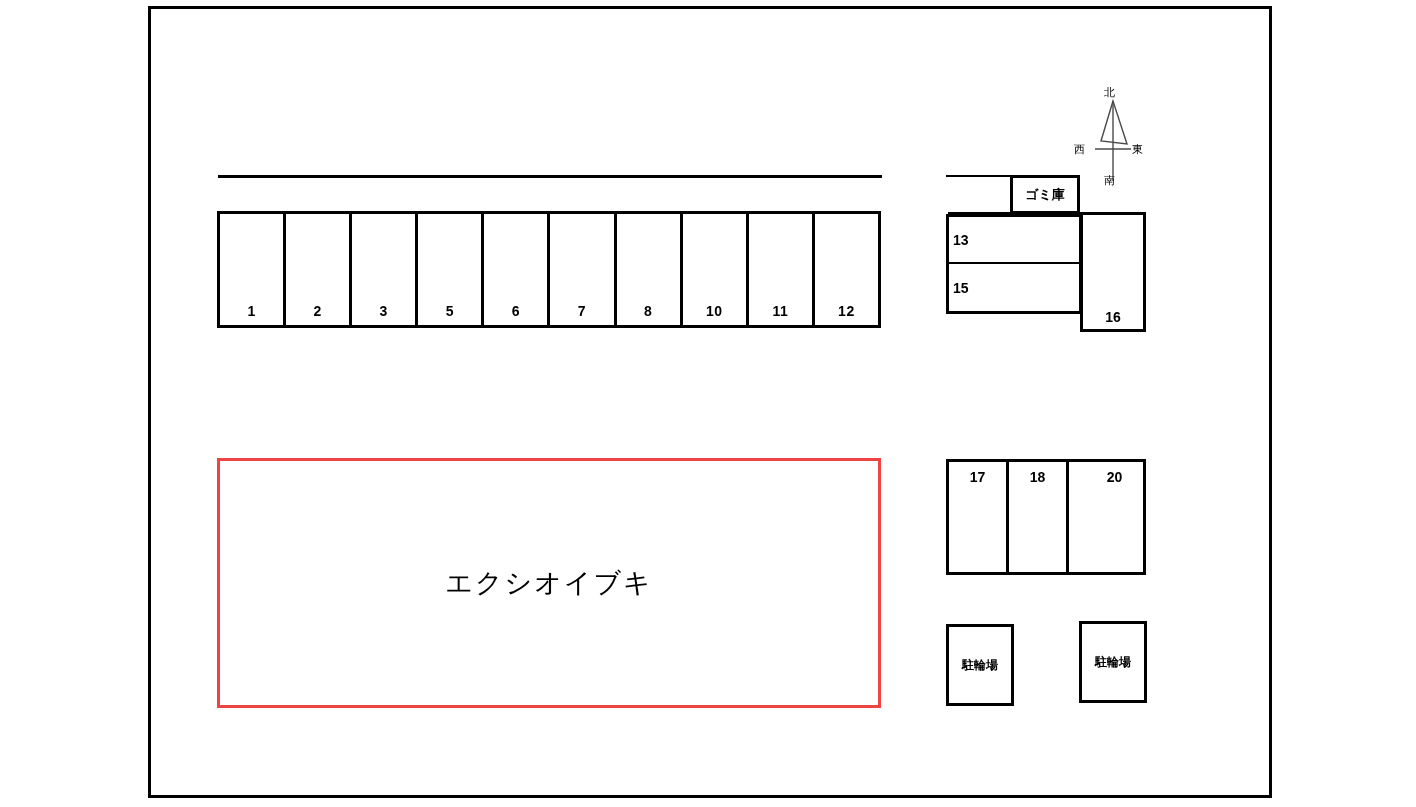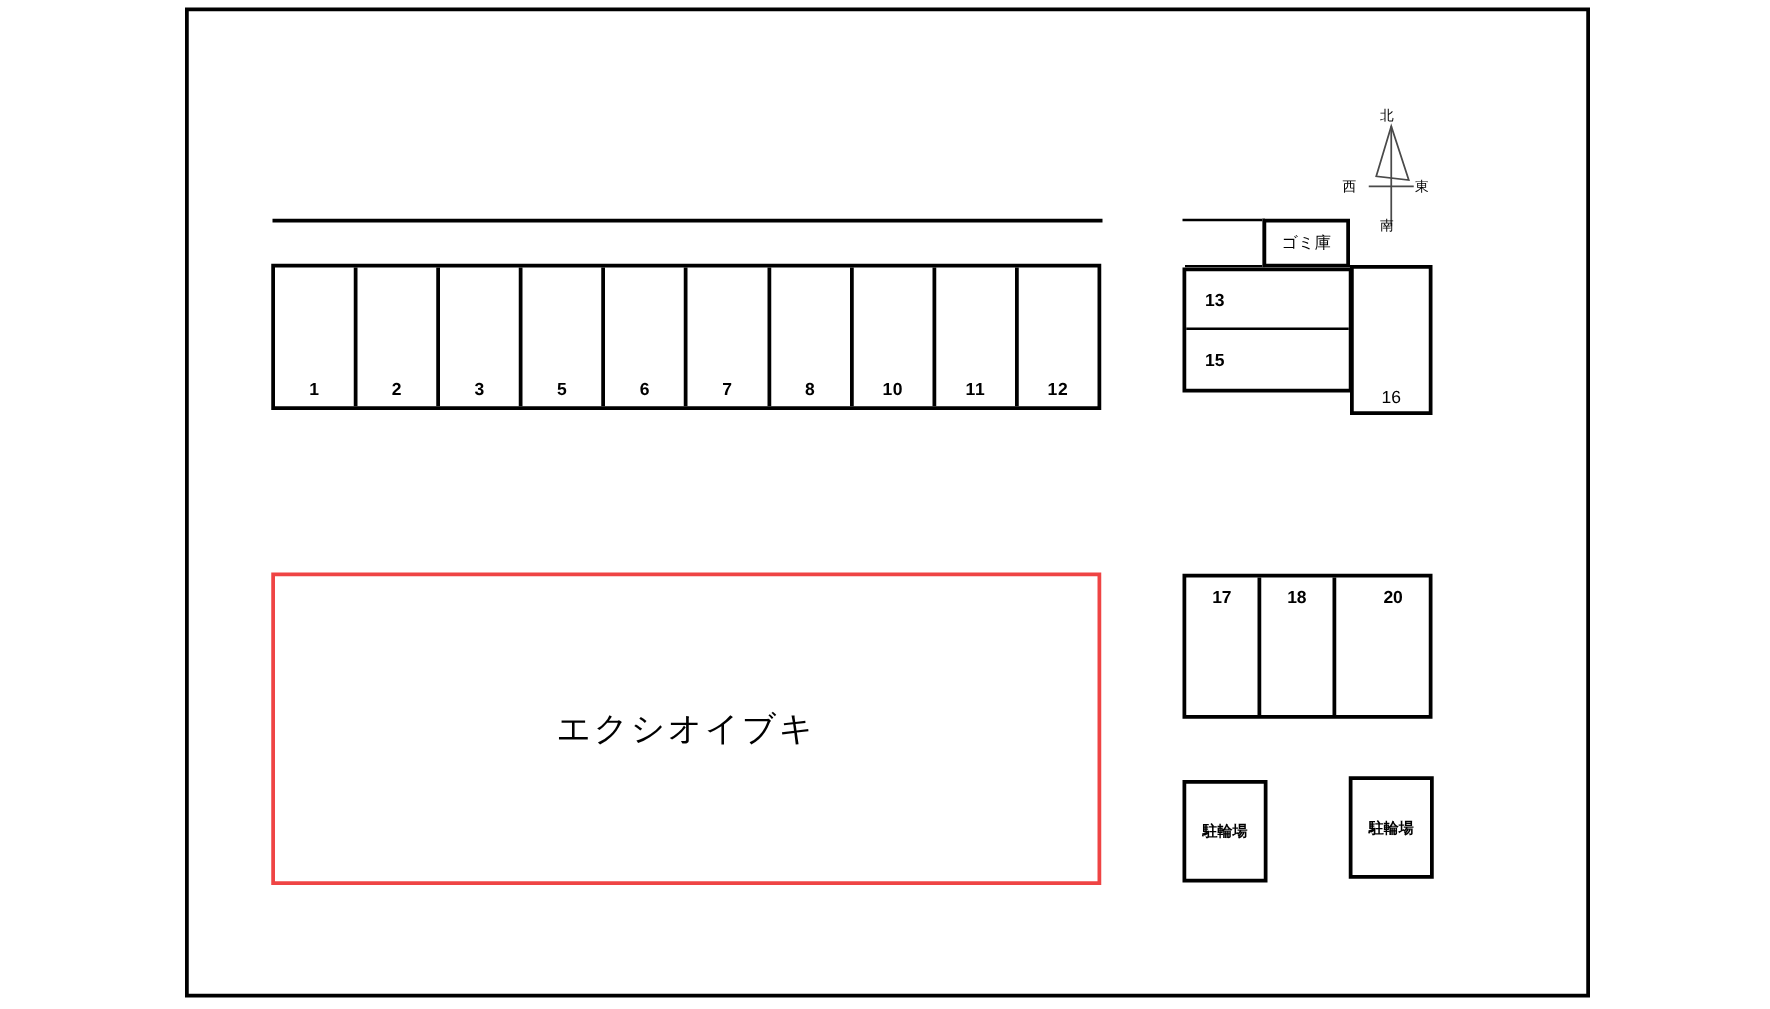--- a/index.html
+++ b/index.html
@@ -120,41 +120,41 @@
     align-items: center;
   }
   .stack-1315 .half:last-child {
     border-bottom: none;
     border-radius: 16px;
   }
   .stack-lbl {
     font-size: 14px;
     font-weight: bold;
     color: #000;
-    padding-left: 15px;
+    padding-left: 4px;
     line-height: 1;
   }
 
   
   .box16 {
     position: absolute;
     left: 1077px;
     top: 209px;
     width: 66px;
     height: 120px;
     border: 3px solid #000;
     box-sizing: border-box;
     background: #fff;
     display: flex;
     align-items: flex-end;
     justify-content: center;
   }
   .box16-lbl {
     font-size: 14px;
-    font-weight: normal;
+    font-weight: bold;
     color: #000;
     padding-bottom: 5px;
     line-height: 1;
   }
 
   
   .gomi-thin {
     position: absolute;
     left: 943px;
     top: 172px;
@@ -168,20 +168,21 @@
     left: 1007px;
     top: 172px;
     width: 70px;
     height: 39px;
     border: 3px solid #000;
     box-sizing: border-box;
     background: #fff;
     display: flex;
     align-items: center;
     justify-content: center;
+    font-weight: bold;
   }
   .gomi-lbl {
     font-size: 13px;
     color: #000;
     letter-spacing: 0px;
     font-family: "DejaVu Sans", "Liberation Sans", sans-serif;
     line-height: 1;
   }
 
   

